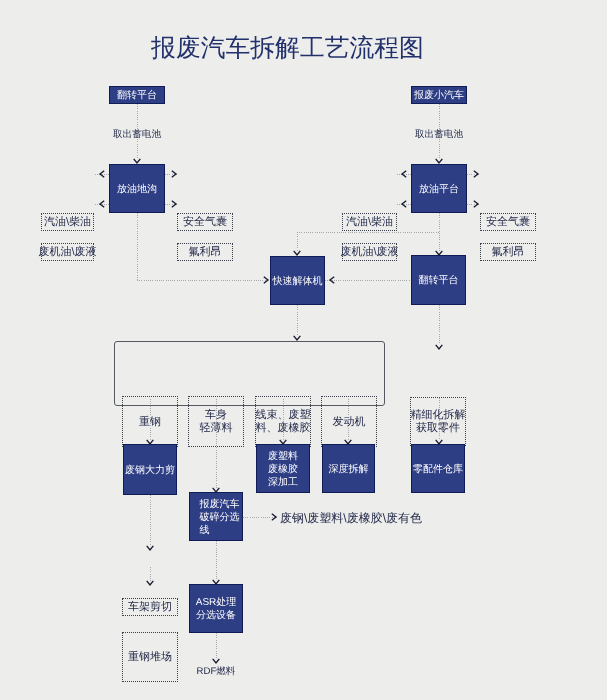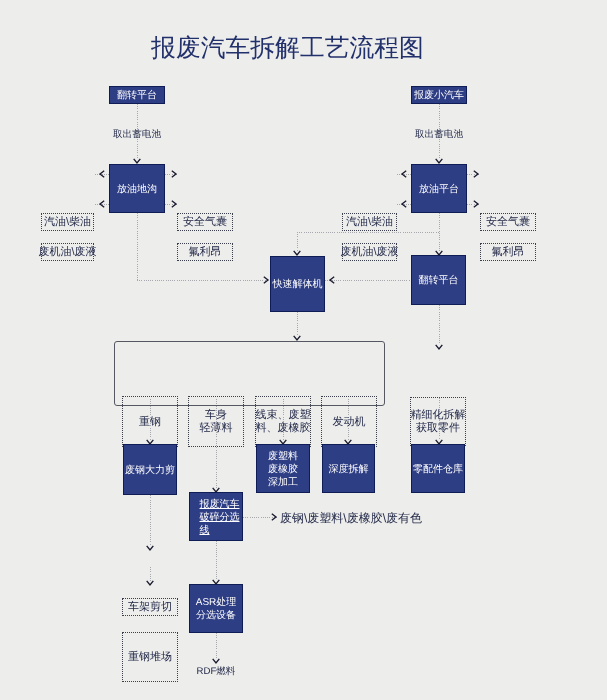--- a/index.html
+++ b/index.html
@@ -163,42 +163,42 @@
   <div class="abs node dash" style="left:177px;top:195px;width:56px;height:18px;">氟利昂</div>
 
   <div class="abs node solid" style="left:411px;top:86px;width:56px;height:18px;">报废小汽车</div>
   <div class="abs plainlabel" style="left:384px;top:128px;width:110px;">取出蓄电池</div>
   <div class="abs node solid" style="left:411px;top:164px;width:56px;height:49px;">放油平台</div>
   <div class="abs node dash" style="left:342px;top:165px;width:55px;height:18px;">汽油\柴油</div>
   <div class="abs node dash" style="left:342px;top:195px;width:55px;height:18px;">废机油\废液</div>
   <div class="abs node dash" style="left:480px;top:165px;width:56px;height:18px;">安全气囊</div>
   <div class="abs node dash" style="left:480px;top:195px;width:56px;height:18px;">氟利昂</div>
 
-  <div class="abs node solid" style="left:270px;top:256px;width:55px;height:56px;">快速解体机</div>
+  <div class="abs node solid" style="left:270px;top:256px;width:55px;height:49px;">快速解体机</div>
   <div class="abs node solid" style="left:411px;top:255px;width:55px;height:50px;">翻转平台</div>
 
   <div class="abs group" style="left:114px;top:341px;width:271px;height:65px;"></div>
   <div class="abs node dash" style="left:122px;top:348px;width:56px;height:51px;">重钢</div>
   <div class="abs node dash" style="left:188px;top:348px;width:56px;height:51px;">车身
 轻薄料</div>
   <div class="abs node dash" style="left:255px;top:348px;width:56px;height:51px;">线束、废塑
 料、废橡胶</div>
   <div class="abs node dash" style="left:321px;top:348px;width:56px;height:51px;">发动机</div>
 
   <div class="abs node dash" style="left:410px;top:349px;width:56px;height:49px;">精细化拆解
 获取零件</div>
 
   <div class="abs node solid" style="left:123px;top:444px;width:54px;height:51px;">废钢大力剪</div>
   <div class="abs node solid" style="left:256px;top:444px;width:54px;height:49px;">废塑料
 废橡胶
 深加工</div>
   <div class="abs node solid" style="left:322px;top:444px;width:53px;height:49px;">深度拆解</div>
   <div class="abs node solid" style="left:411px;top:444px;width:54px;height:49px;">零配件仓库</div>
 
-  <div class="abs node solid" style="left:189px;top:492px;width:54px;height:49px;text-align:left;padding-left:7px;text-decoration:underline;">报废汽车
+  <div class="abs node solid" style="left:189px;top:492px;width:54px;height:49px;text-align:left;padding-left:7px;">报废汽车
 破碎分选
 线</div>
   <div class="abs plainlabel" style="left:280px;top:510px;width:200px;text-align:left;font-size:12px;">废钢\废塑料\废橡胶\废有色</div>
 
   <div class="abs node dash" style="left:122px;top:550px;width:56px;height:18px;">车架剪切</div>
   <div class="abs node dash" style="left:122px;top:584px;width:56px;height:50px;">重钢堆场</div>
   <div class="abs node solid" style="left:189px;top:584px;width:54px;height:49px;">ASR处理
 分选设备</div>
   <div class="abs plainlabel" style="left:166px;top:665px;width:100px;">RDF燃料</div>
 

